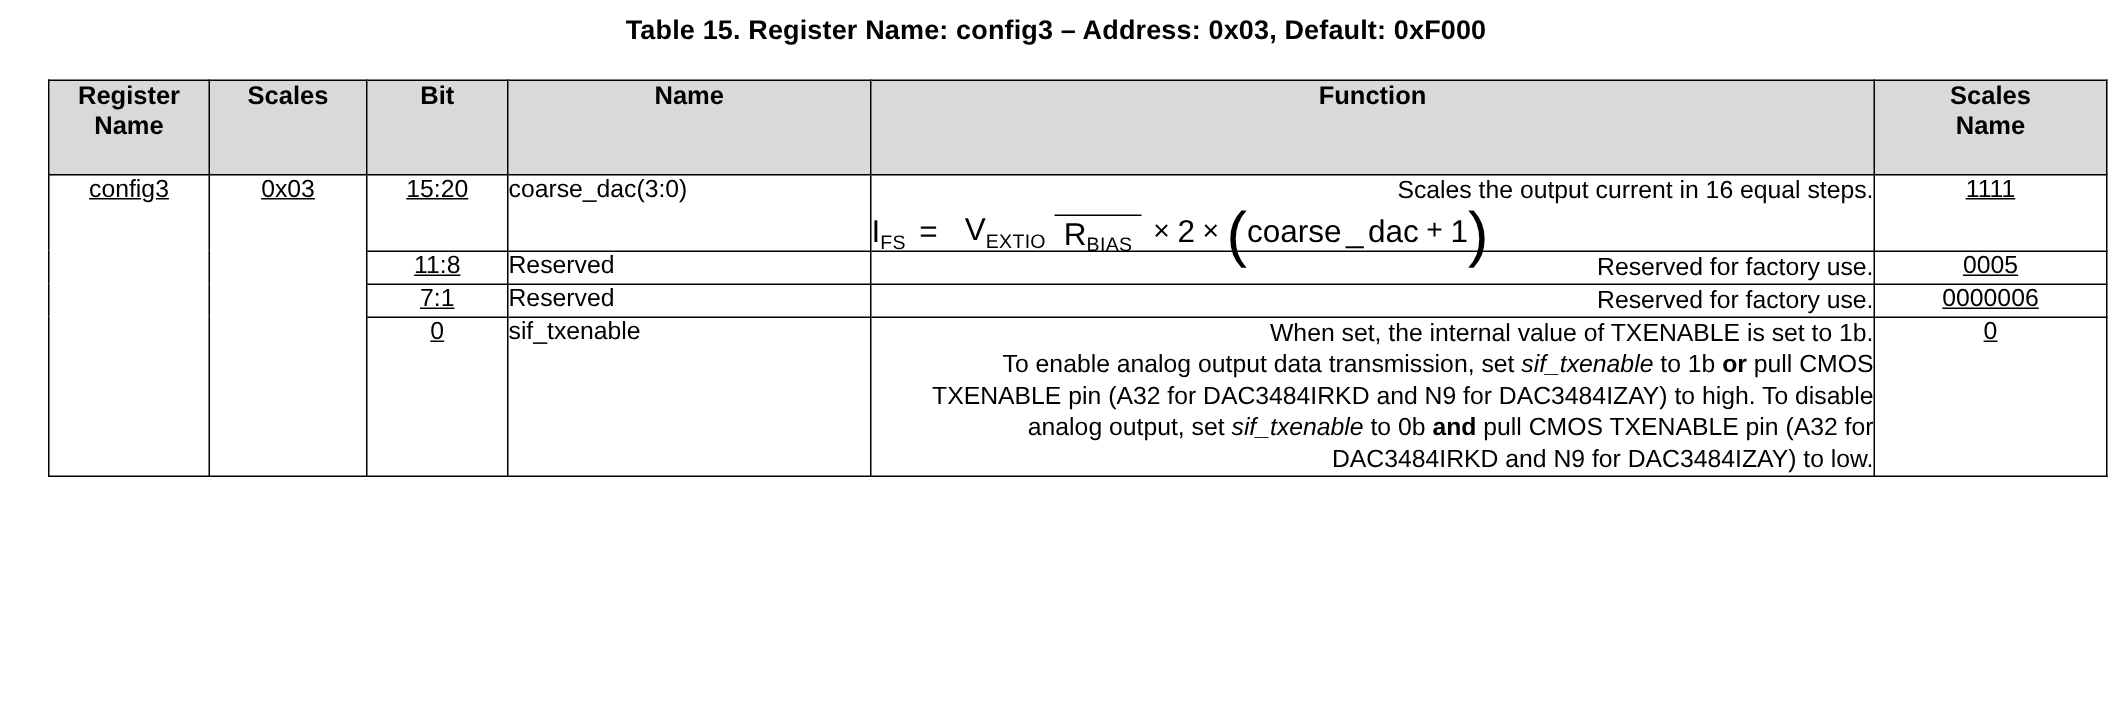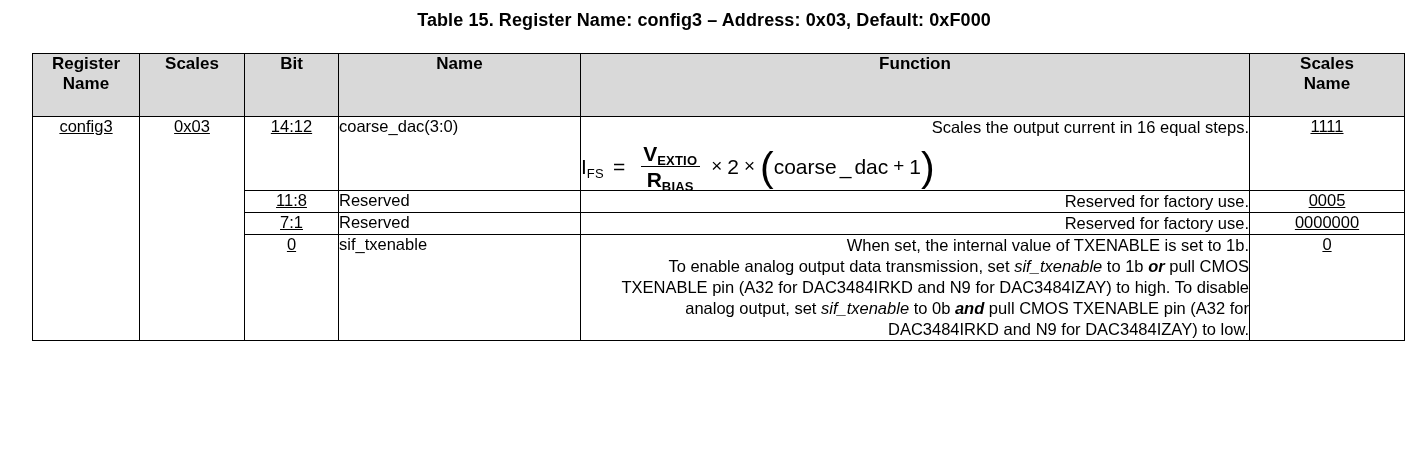--- a/index.html
+++ b/index.html
@@ -94,41 +94,40 @@
   .sub {
     font-size: 0.62em;
     vertical-align: baseline;
     position: relative;
     top: 0.32em;
     letter-spacing: 0.2px;
   }
   .eq-sign { margin: 0 9px; }
   .frac {
     display: inline-flex;
-    flex-direction: column;
+    flex-direction: row;
     align-items: center;
     margin: 0 3px;
     vertical-align: middle;
-    font-weight: bold;
   }
   .frac .num { padding: 0 6px 2px 6px; }
   .frac .den { padding: 2px 6px 0 6px; border-top: 1.6px solid #000; }
   .op { margin: 0 5px; font-size: 0.9em; }
   .paren {
     font-size: 1.95em;
     line-height: 0.55;
     font-weight: 300;
     position: relative;
     top: 0.03em;
   }
   .grp { display: inline-flex; align-items: center; }
   .us { margin: 0 3px; }
 
   .ital { font-style: italic; }
-  .bold { font-weight: bold; font-style: italic; }
+  .bold { font-weight: bold; }
 </style>
 </head>
 <body>
 
 <div class="page">
 
   <div class="table-title">Table 15. Register Name: config3 – Address: 0x03, Default: 0xF000</div>
 
   <table class="reg-table">
     <colgroup>
@@ -153,21 +152,21 @@
           <span>Scales</span><br>
           <span>Name</span>
         </th>
       </tr>
     </thead>
     <tbody>
 
       <tr>
         <td class="c-regname" rowspan="4">config3</td>
         <td class="c-address" rowspan="4">0x03</td>
-        <td class="c-bit">14:12</td>
+        <td class="c-bit">15:20</td>
         <td class="c-name">coarse_dac(3:0)</td>
         <td class="c-function">
           <span class="fn-line">Scales the output current in 16 equal steps.</span>
           <div class="equation">
             <span class="var"><span>I</span><span class="sub">FS</span></span>
             <span class="eq-sign">=</span>
             <span class="frac">
               <span class="num"><span>V</span><span class="sub">EXTIO</span></span>
               <span class="den"><span>R</span><span class="sub">BIAS</span></span>
             </span>
@@ -192,21 +191,21 @@
         <td class="c-bit">11:8</td>
         <td class="c-name">Reserved</td>
         <td class="c-function">Reserved for factory use.</td>
         <td class="c-default">0005</td>
       </tr>
 
       <tr>
         <td class="c-bit">7:1</td>
         <td class="c-name">Reserved</td>
         <td class="c-function">Reserved for factory use.</td>
-        <td class="c-default">0000000</td>
+        <td class="c-default">0000006</td>
       </tr>
 
       <tr>
         <td class="c-bit">0</td>
         <td class="c-name">sif_txenable</td>
         <td class="c-function">
           <span class="fn-line">When set, the internal value of TXENABLE is set to 1b.</span>
           <span><span>To enable analog output data transmission, set </span><span class="ital">sif_txenable</span><span> to 1b </span><span class="bold">or</span><span> pull CMOS TXENABLE pin (A32 for DAC3484IRKD and N9 for DAC3484IZAY) to high. To disable analog output, set </span><span class="ital">sif_txenable</span><span> to 0b </span><span class="bold">and</span><span> pull CMOS TXENABLE pin (A32 for DAC3484IRKD and N9 for DAC3484IZAY) to low.</span></span>
         </td>
         <td class="c-default">0</td>

